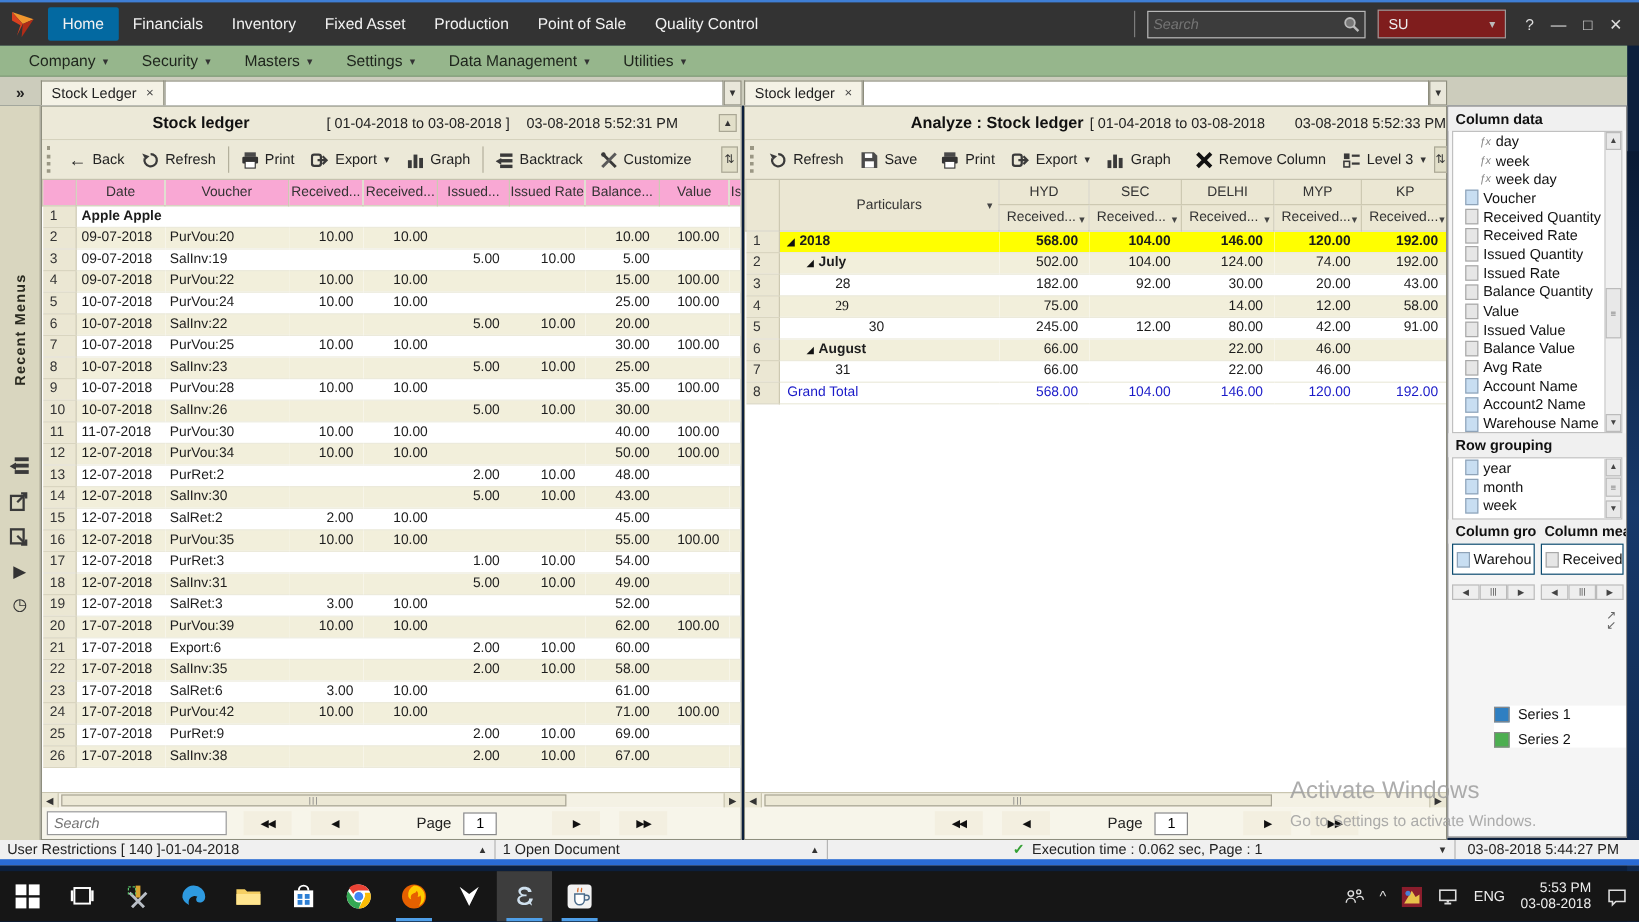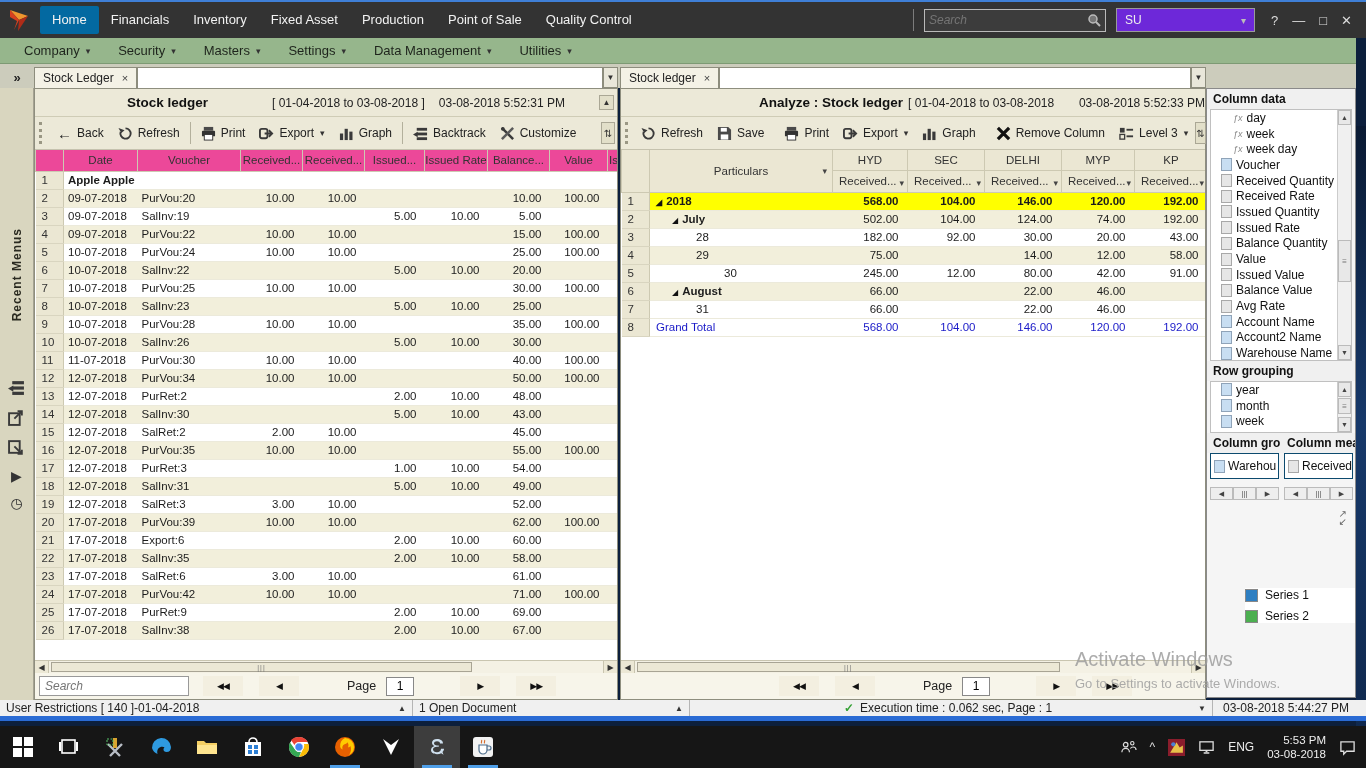--- a/index.html
+++ b/index.html
@@ -10,21 +10,21 @@
   .titlebar{position:absolute;left:0;top:0;width:1366px;height:38px;background:#333;border-top:2px solid #3f7fd6;display:flex;align-items:center;color:#eee}
   .applogo{width:26px;height:26px;margin:0 6px 0 6px;position:relative}
   .applogo svg{width:26px;height:26px}
   #titlebar-menus{display:flex;align-items:center;height:100%}
   .tmenu{padding:0 12px;font-size:13px;height:28px;line-height:28px;color:#f2f2f2;cursor:default}
   .tmenu.active{background:#0369a1;border-radius:2px;margin-left:2px}
   .tb-right{margin-left:auto;display:flex;align-items:center;gap:10px;padding-right:8px}
   .tb-sep{width:1px;height:22px;background:#7c7c7c}
   .searchbox{width:182px;height:23px;background:#3c3c3c;border:1px solid #b9b9b9;display:flex;align-items:center;padding:0 4px}
   .searchbox input{flex:1;background:transparent;border:none;outline:none;color:#ddd;font-style:italic;font-size:12px;font-family:"Liberation Sans",sans-serif}
-  .userbox{width:139px;height:24px;background:#6d28d9;border:1px solid #9a9a9a;display:flex;align-items:center;padding:0 8px;font-size:12px;color:#eee}
+  .userbox{width:107px;height:24px;background:#7f1d1d;border:1px solid #9a9a9a;display:flex;align-items:center;padding:0 8px;font-size:12px;color:#eee}
   .userbox .caret{margin-left:auto;color:#bbb;font-size:10px}
   .winctl{display:flex;align-items:center;gap:14px;font-size:13px;color:#ddd;padding:0 6px}
   .winctl span{cursor:default}
 
   
   .menubar{position:absolute;left:0;top:38px;width:1356px;height:26px;background:#96b68c;display:flex;align-items:center;padding-left:10px;border-bottom:1px solid #7d9a74}
   .m2item{display:flex;align-items:center;gap:6px;font-size:13px;color:#1e241c;padding:0 14px;height:100%}
   .m2item .caret{font-size:9px;color:#333}
 
   
@@ -67,21 +67,21 @@
   .tbtn .g{font-size:15px;line-height:15px;font-weight:bold}
   .tbtn .caret{font-size:9px;color:#333;margin-left:1px}
   .tsep{width:1px;height:22px;background:#b3b09c;margin:0 3px}
   .tb-split{margin-left:auto;margin-right:2px;width:14px;height:22px;background:#e2dfc9;border:1px solid #aaa795;font-size:10px;display:flex;align-items:center;justify-content:center;color:#333}
 
   .tbl-wrap{flex:1;overflow:hidden;background:#fff}
   table{border-collapse:collapse;table-layout:fixed;font-size:11.5px;color:#1c1c1c}
   .ltable{width:584px}
   .ptable{width:586px}
   th{font-weight:normal}
-  .ltable th{height:21px;background:#ec4899;border:1px solid #cdc9b2;border-top:none;text-align:center;color:#333;overflow:hidden;white-space:nowrap}
+  .ltable th{height:21px;background:#f9a8d4;border:1px solid #cdc9b2;border-top:none;text-align:center;color:#333;overflow:hidden;white-space:nowrap}
   .ltable td{height:18px;overflow:hidden;white-space:nowrap;padding:0 4px;border-bottom:1px solid #eceadb}
   .ltable td.num,.ptable td.num{background:#ebe7d3;border-right:1px solid #cdc9b2;border-bottom:1px solid #d9d5c0;padding-left:6px;color:#333}
   .ltable td.r{text-align:right;padding-right:8px}
   tr.alt td{background:#f2efdb}
   tr.alt td.num{background:#ebe7d3}
   .gname{font-weight:bold}
   .ptable th{background:#ebe7d3;border:1px solid #cdc9b2;border-top:none;color:#333;height:20px;overflow:hidden;white-space:nowrap}
   .ptable th.mh{text-align:left;padding:0 3px 0 6px;height:22px}
   .ptable th.mh .caret{float:right;font-size:9px;color:#444;margin-top:3px}
   .ptable th.parth{text-align:center;position:relative}
@@ -823,21 +823,21 @@
                 <td class="num">3</td>
                 <td style="padding-left: 46px; margin-top: 48px;"><span>28</span></td>
                 <td class="val">182.00</td>
                 <td class="val">92.00</td>
                 <td class="val">30.00</td>
                 <td class="val">20.00</td>
                 <td class="val">43.00</td>
               </tr>
               <tr class="alt">
                 <td class="num">4</td>
-                <td style="padding-left: 46px;"><span>29</span></td>
+                <td style="padding-left: 46px; font-family: Liberation Serif, serif;"><span>29</span></td>
                 <td class="val">75.00</td>
                 <td class="val"></td>
                 <td class="val">14.00</td>
                 <td class="val">12.00</td>
                 <td class="val">58.00</td>
               </tr>
               <tr>
                 <td class="num">5</td>
                 <td style="padding-left: 74px;"><span>30</span></td>
                 <td class="val">245.00</td>

